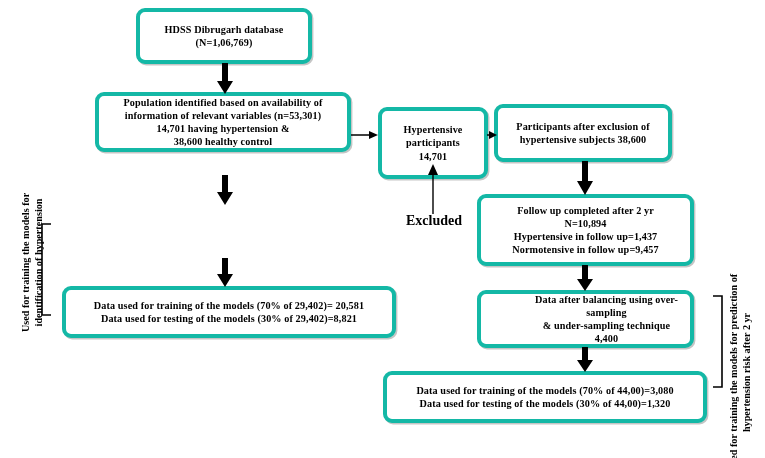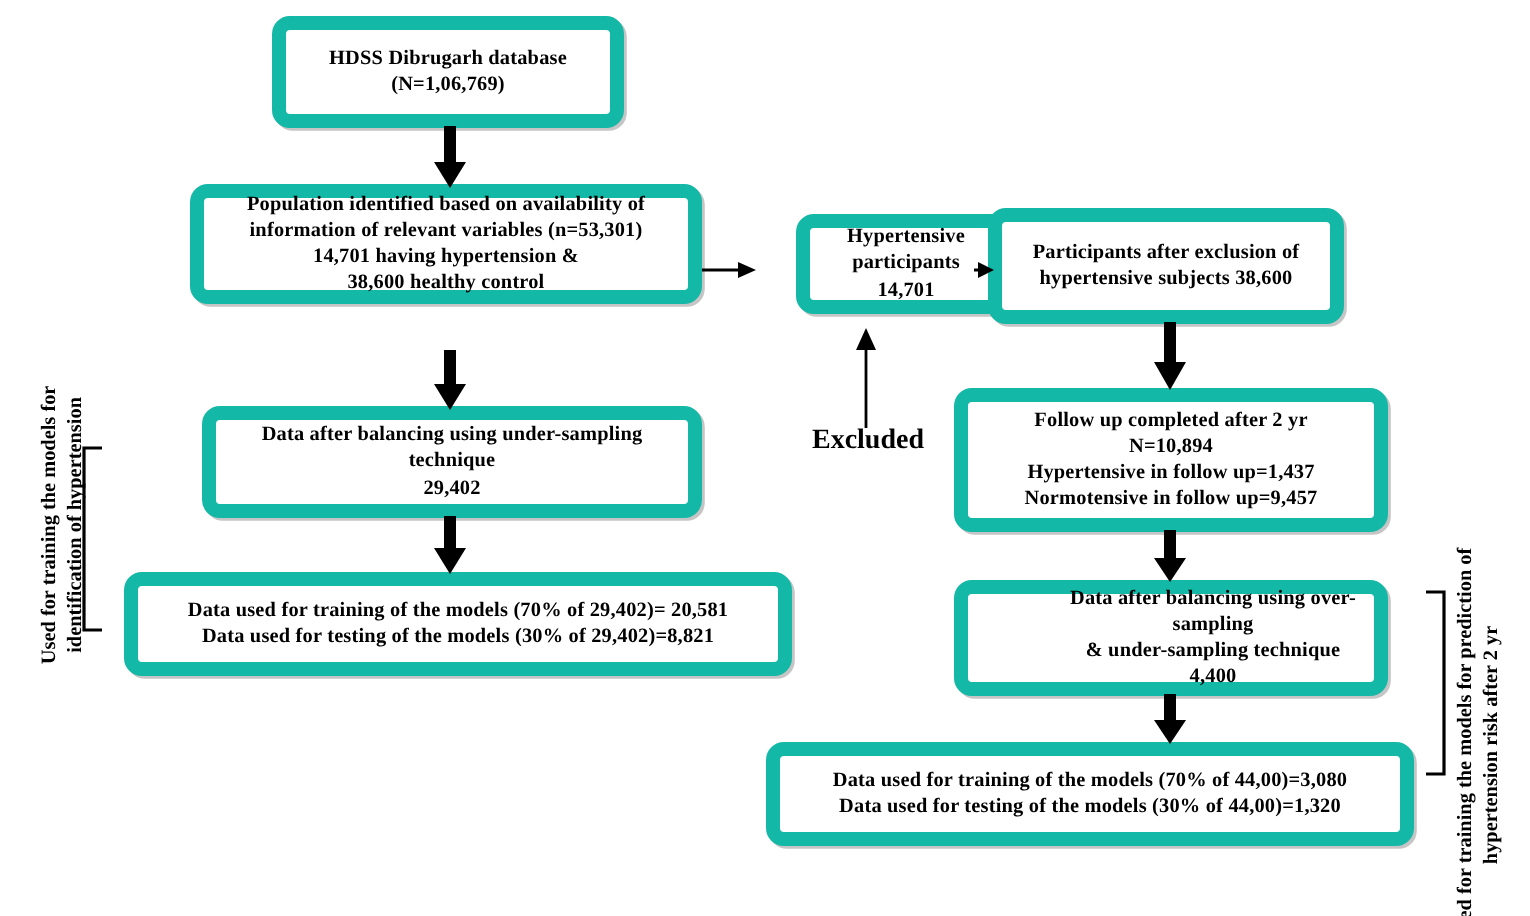--- a/index.html
+++ b/index.html
@@ -17,21 +17,21 @@
     width: 765px;
     height: 458px;
     background: #ffffff;
     overflow: hidden;
   }
 
   
   .node {
     position: absolute;
     box-sizing: border-box;
-    border: 7px solid #14b8a6;
+    border: 4px solid #14b8a6;
     border-radius: 9px;
     background: #ffffff;
     display: flex;
     align-items: center;
     justify-content: flex-end;
     text-align: center;
     line-height: 1.28;
     font-size: 10.2px;
     font-weight: bold;
     letter-spacing: 0.1px;
@@ -88,36 +88,31 @@
 (N=1,06,769)</span>
   </div>
 
   <div class="node" style="left:95px; top:92px; width:256px; height:60px;">
     <span class="lines">Population identified based on availability of
 information of relevant variables (n=53,301)
 14,701 having hypertension &amp;
 38,600 healthy control</span>
   </div>
 
-  <div class="node" style="left:378px; top:107px; width:110px; height:50px;margin-left:20px;">
+  <div class="node" style="left:378px; top:107px; width:110px; height:72px;">
     <span class="lines">Hypertensive
 participants
 14,701</span>
   </div>
 
   <div class="node" style="left:494px; top:104px; width:178px; height:58px;">
     <span class="lines">Participants after exclusion of
 hypertensive subjects 38,600</span>
   </div>
 
-  <div class="node" style="left:101px; top:203px; width:250px; height:56px;">
-    <span class="lines">Data after balancing using under-sampling
-technique
-29,402</span>
-  </div>
 
   <div class="node" style="left:62px; top:286px; width:334px; height:52px;">
     <span class="lines">Data used for training of the models (70% of 29,402)= 20,581
 Data used for testing of the models (30% of 29,402)=8,821</span>
   </div>
 
   <div class="node" style="left:477px; top:194px; width:217px; height:72px;">
     <span class="lines">Follow up completed after 2 yr
 N=10,894
 Hypertensive in follow up=1,437

